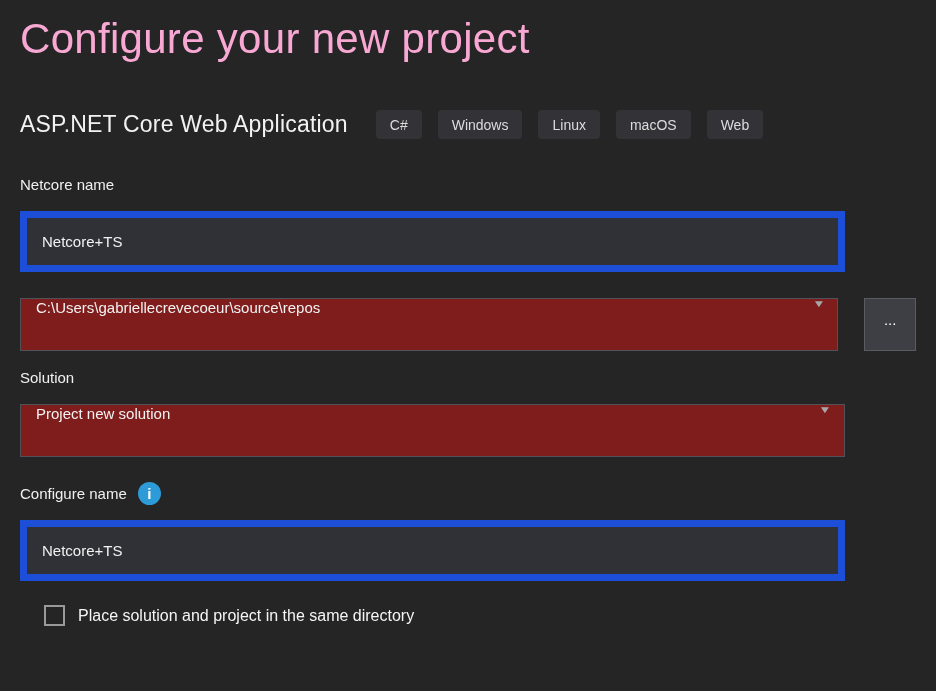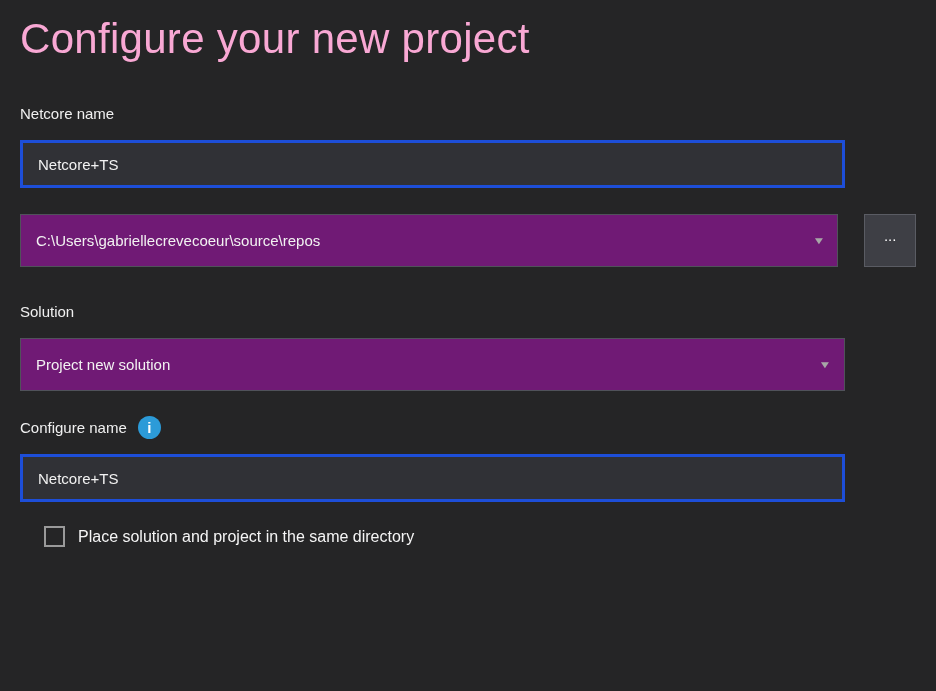--- a/index.html
+++ b/index.html
@@ -52,46 +52,46 @@
     white-space: nowrap;
     cursor: pointer;
   }
   .field-label {
     font-size: 15px;
     color: #f0f0f0;
     line-height: 18px;
   }
   .field-project      { margin-top: 37px; }
   .field-location     { margin-top: 26px; }
-  .field-solution     { margin-top: 36px; }
+  .field-solution     { margin-top: 18px; }
   .field-solutionname { margin-top: 25px; }
   .field .field-label { margin-bottom: 17px; }
   .text-input {
     display: block;
     width: 825px;
-    height: 48px;
+    height: 61px;
     background: #303136;
-    border: 3px solid #1d4ed8;
+    border: 7px solid #1d4ed8;
     color: #f2f2f2;
     font-family: "Liberation Sans", sans-serif;
     font-size: 15px;
     padding: 0 15px;
     outline: none;
   }
   .row {
     display: flex;
     align-items: stretch;
   }
   .combo {
     width: 825px;
     height: 53px;
-    background: #701a75;
+    background: #7f1d1d;
     border: 1px solid #50525a;
     display: flex;
-    align-items: center;
+    align-items: flex-start;
     padding: 0 14px 0 15px;
     cursor: pointer;
   }
   .combo-text {
     flex: 1;
     color: #f2f2f2;
     font-size: 15px;
     white-space: nowrap;
     overflow: hidden;
   }
@@ -156,20 +156,30 @@
     color: #f5f5f5;
   }
 </style>
 </head>
 <body>
 
 <div class="content">
 
   <h1 class="page-title">Configure your new project</h1>
 
+  <div class="template-row">
+    <span class="template-name">ASP.NET Core Web Application</span>
+    <div class="tags">
+      <span class="tag">C#</span>
+      <span class="tag">Windows</span>
+      <span class="tag">Linux</span>
+      <span class="tag">macOS</span>
+      <span class="tag">Web</span>
+    </div>
+  </div>
 
   <div class="field field-project">
     <div class="field-label">Netcore name</div>
     <input type="text" class="text-input" value="Netcore+TS" style="">
   </div>
 
   <div class="field field-location">
     <div class="row">
       <div class="combo">
         <span class="combo-text">C:\Users\gabriellecrevecoeur\source\repos</span>

